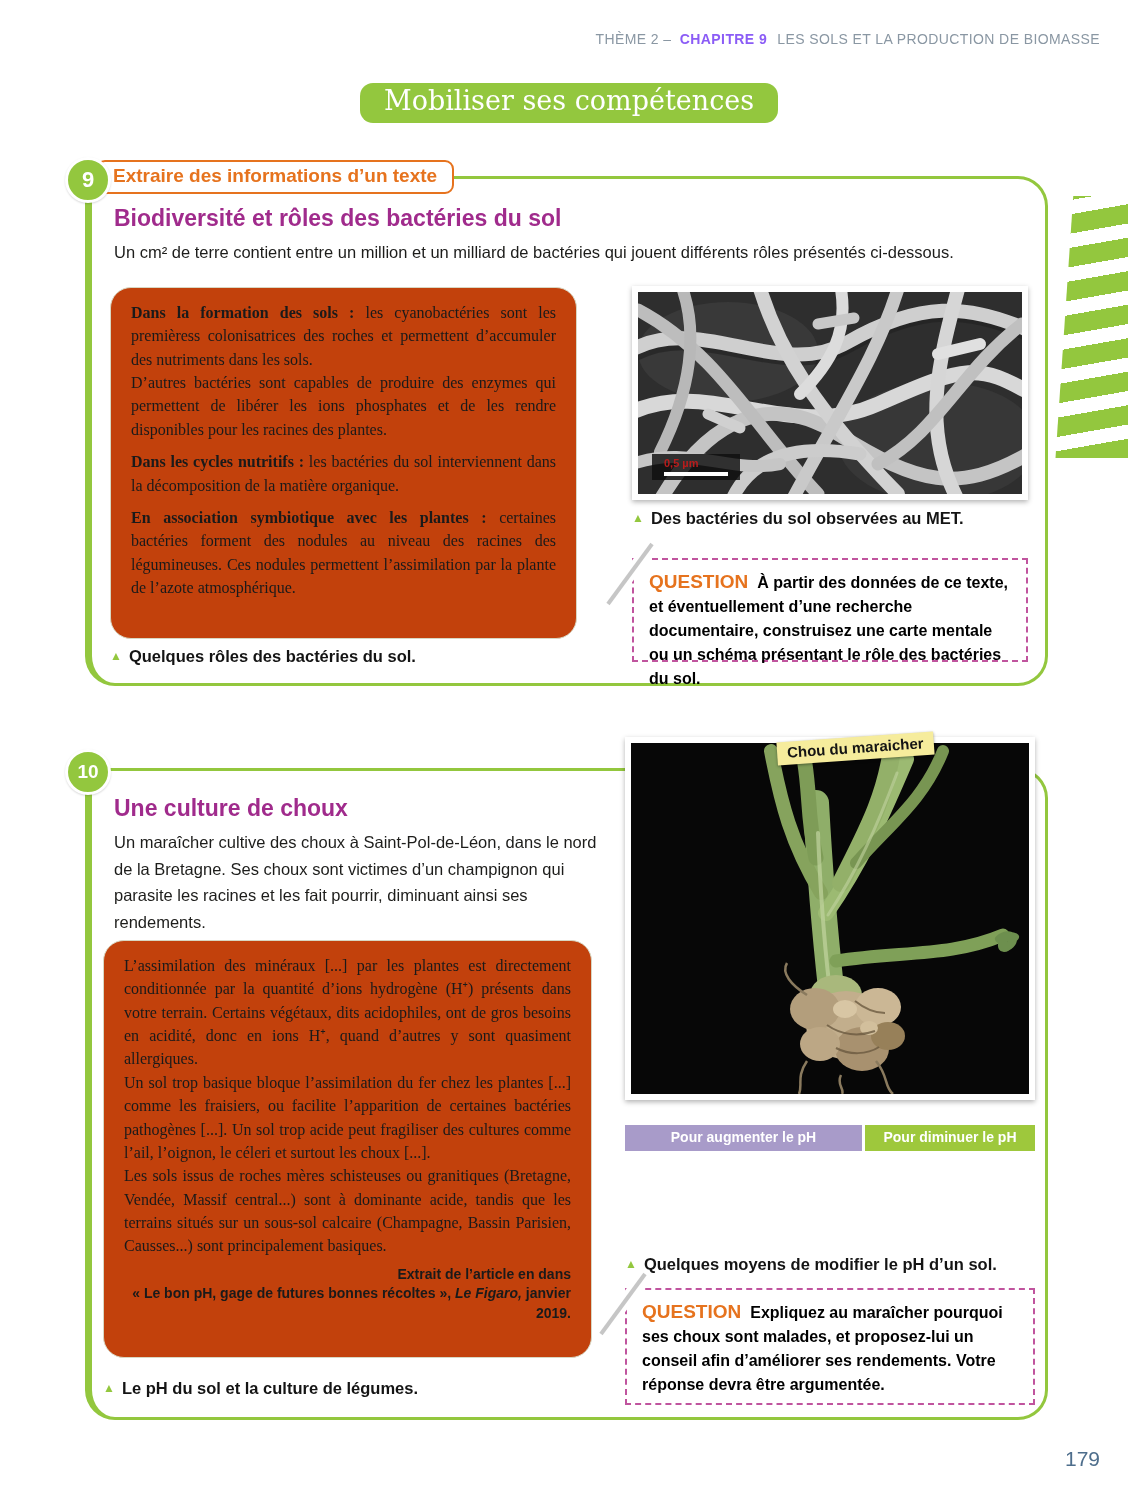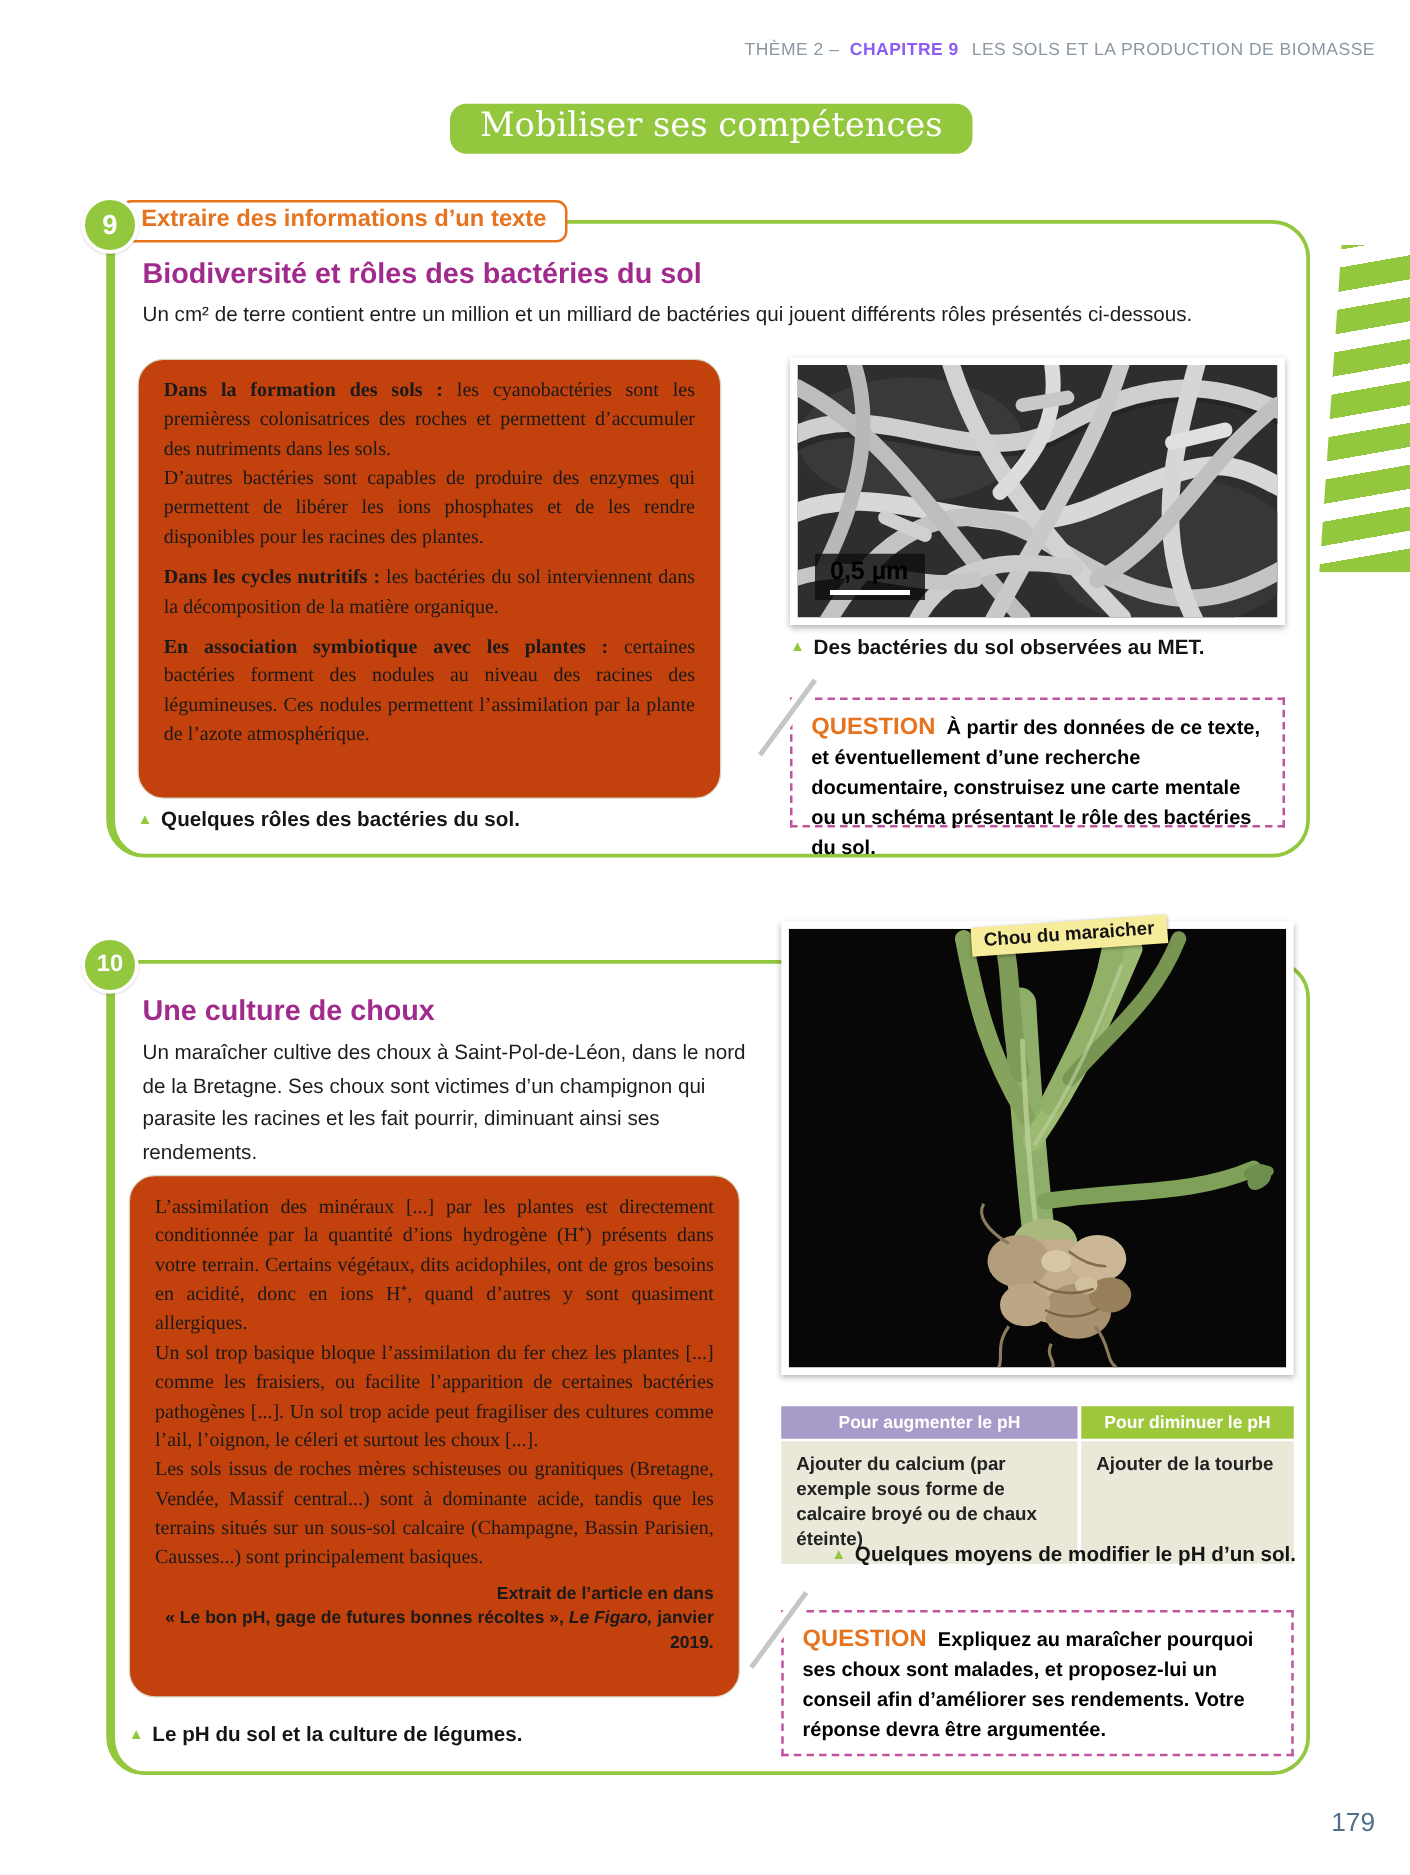--- a/index.html
+++ b/index.html
@@ -46,21 +46,21 @@
     text-align:right;margin-top:7px;line-height:1.4;}
   .doc-source i{font-style:italic;}
 
   .caption{position:absolute;font-weight:bold;font-size:16.5px;color:#141414;white-space:nowrap;}
   .caption .tri{color:#93C73E;font-size:12px;margin-right:7px;vertical-align:2px;}
 
   .figure{position:absolute;background:#fff;padding:6px;box-shadow:0 2px 5px rgba(0,0,0,.3);z-index:2;}
   .figure svg{display:block;}
 
   .scalebar{position:absolute;left:20px;bottom:20px;background:rgba(15,15,15,.82);
-    color:#000000;font-weight:bold;font-size:20px;padding:3px 12px 4px;}
+    color:#b91c1c;font-weight:bold;font-size:11px;padding:3px 12px 4px;}
   .scalebar .bar{width:64px;height:4px;background:#fff;margin-top:3px;}
 
   .chou-label{position:absolute;top:0px;left:152px;transform:rotate(-4deg);background:#F6EC9C;
     color:#141414;font-weight:bold;font-size:15px;padding:2px 10px 4px;box-shadow:0 1px 3px rgba(0,0,0,.4);z-index:3;white-space:nowrap;}
 
   .qbox{position:absolute;border:2px dashed #C0549E;background:#fff;padding:11px 15px;box-sizing:border-box;}
   .q-label{color:#E6731E;font-weight:bold;font-size:19px;margin-right:9px;}
   .q-text{color:#000000;font-weight:bold;font-size:16px;line-height:1.5;}
   .q-corner{position:absolute;left:-28px;top:-20px;width:60px;height:70px;pointer-events:none;}
 
@@ -210,26 +210,22 @@
     </div>
     <div class="caption" style="left:11px;top:608px;">
       <span class="tri">▲</span><span>Le pH du sol et la culture de légumes.</span>
     </div>
 
     <div class="phtable">
       <div class="hrow">
         <div class="hcell c1">Pour augmenter le pH</div>
         <div class="hcell c2">Pour diminuer le pH</div>
       </div>
-      <div class="brow">
-        <div class="bcell c1">Ajouter du calcium (par exemple sous forme de calcaire broyé ou de chaux éteinte)</div>
-        <div class="bcell c2">Ajouter de la tourbe</div>
-      </div>
-    </div>
-    <div class="caption" style="left:533px;top:464px;margin-left:40px;">
+    </div>
+    <div class="caption" style="left:533px;top:484px;">
       <span class="tri">▲</span><span>Quelques moyens de modifier le pH d’un sol.</span>
     </div>
 
     <div class="qbox" style="left:533px;top:517px;width:410px;height:117px;">
       <svg class="q-corner" viewBox="0 0 60 70">
         <line x1="0" y1="66" x2="48" y2="2" stroke="#ffffff" stroke-width="13"></line>
         <line x1="2" y1="64" x2="46" y2="4" stroke="#c6c6c6" stroke-width="4"></line>
       </svg>
       <span class="q-label">QUESTION</span><span class="q-text">Expliquez au maraîcher pourquoi ses choux sont malades, et proposez-lui un conseil afin d’améliorer ses rendements. Votre réponse devra être argumentée.</span>
     </div>

